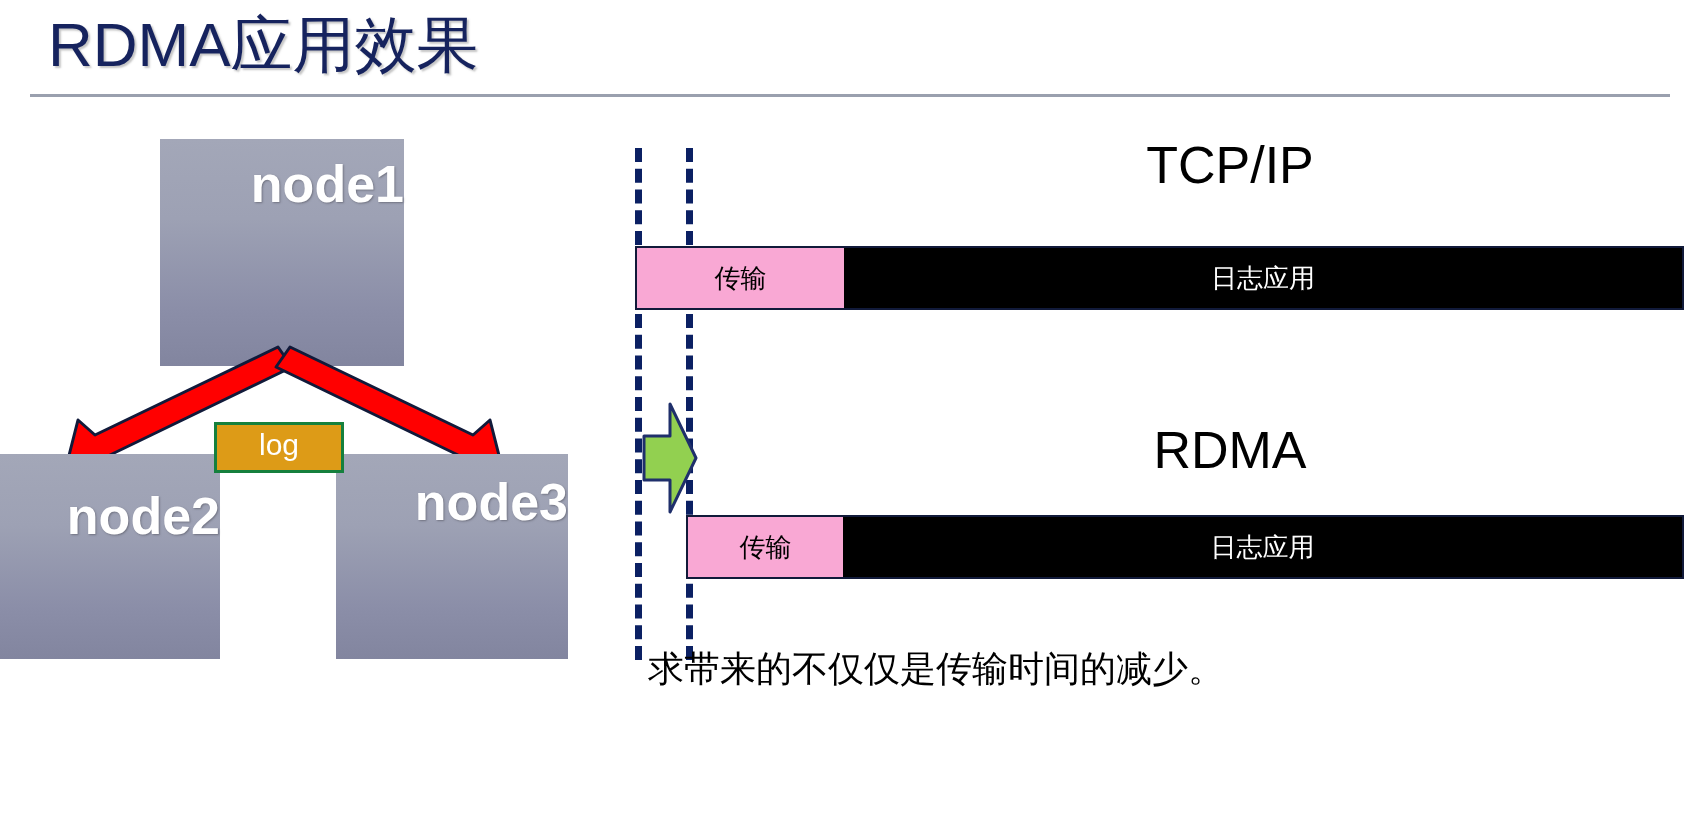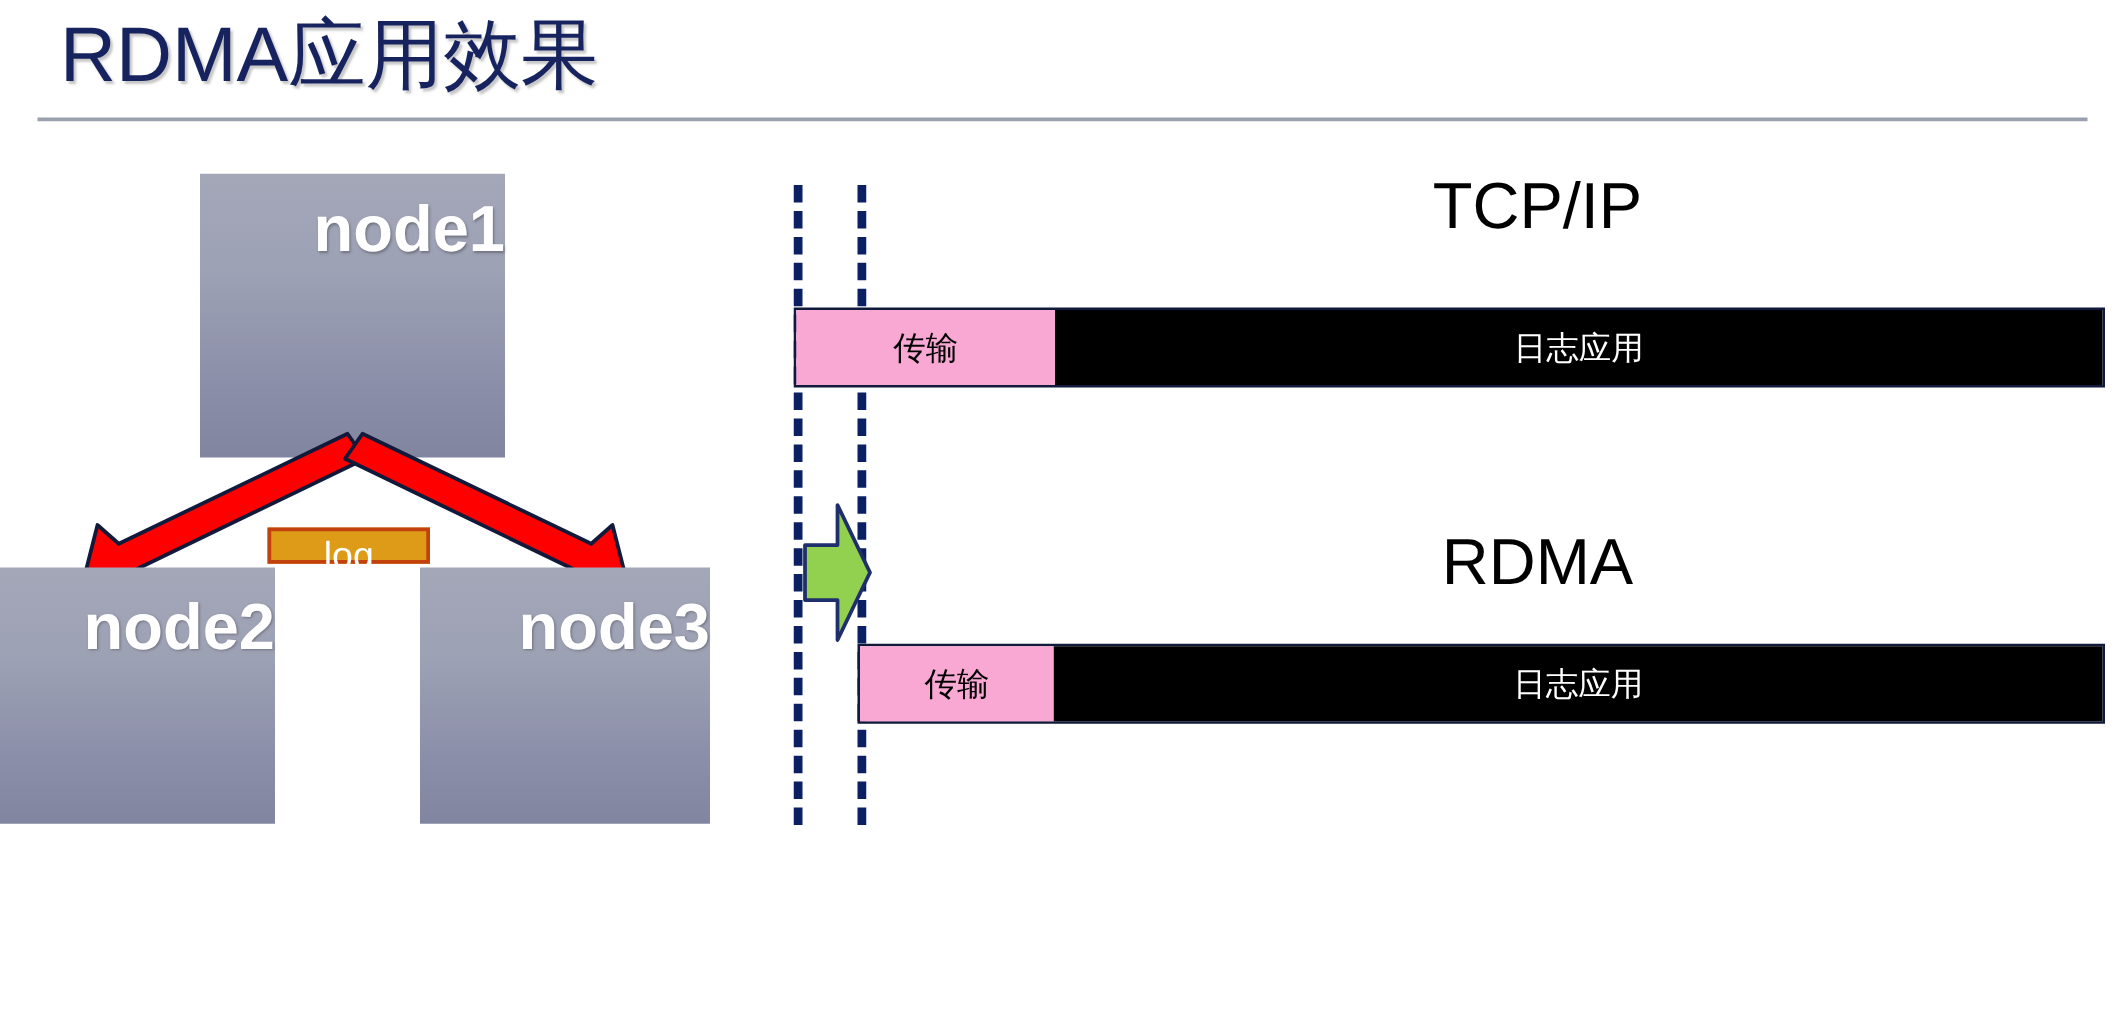--- a/index.html
+++ b/index.html
@@ -59,37 +59,37 @@
     top: 29px;
     width: 244px;
     height: 227px;
     padding-top: 15px;
   }
   #node2-box {
     left: 0px;
     top: 344px;
     width: 220px;
     height: 205px;
-    padding-top: 18px;
+    padding-top: 32px;
   }
   #node3-box {
     left: 336px;
     top: 344px;
     width: 232px;
     height: 205px;
     padding-top: 18px;
   }
   #log-box {
     position: absolute;
     left: 214px;
     top: 312px;
     width: 130px;
-    height: 29px;
+    height: 51px;
     background: #dd9b17;
-    border: 3px solid #c2410c;
+    border: 3px solid #15803d;
     box-sizing: border-box;
     color: #ffffff;
     font-size: 30px;
     text-align: center;
     line-height: 40px;
   }
   #arrows-svg {
     position: absolute;
     left: 0;
     top: 0;
@@ -224,14 +224,15 @@
   </svg>
 
   <div class="proto-label" id="rdma-label">RDMA</div>
 
   <div class="bar-row" id="rdma-bar">
     <div class="bar-transfer">传输</div>
     <div class="bar-apply">日志应用</div>
   </div>
 
   <div id="caption">
+    <div>求带来的不仅仅是传输时间的减少。</div>
   </div>
 </div>
 
 </body></html>

